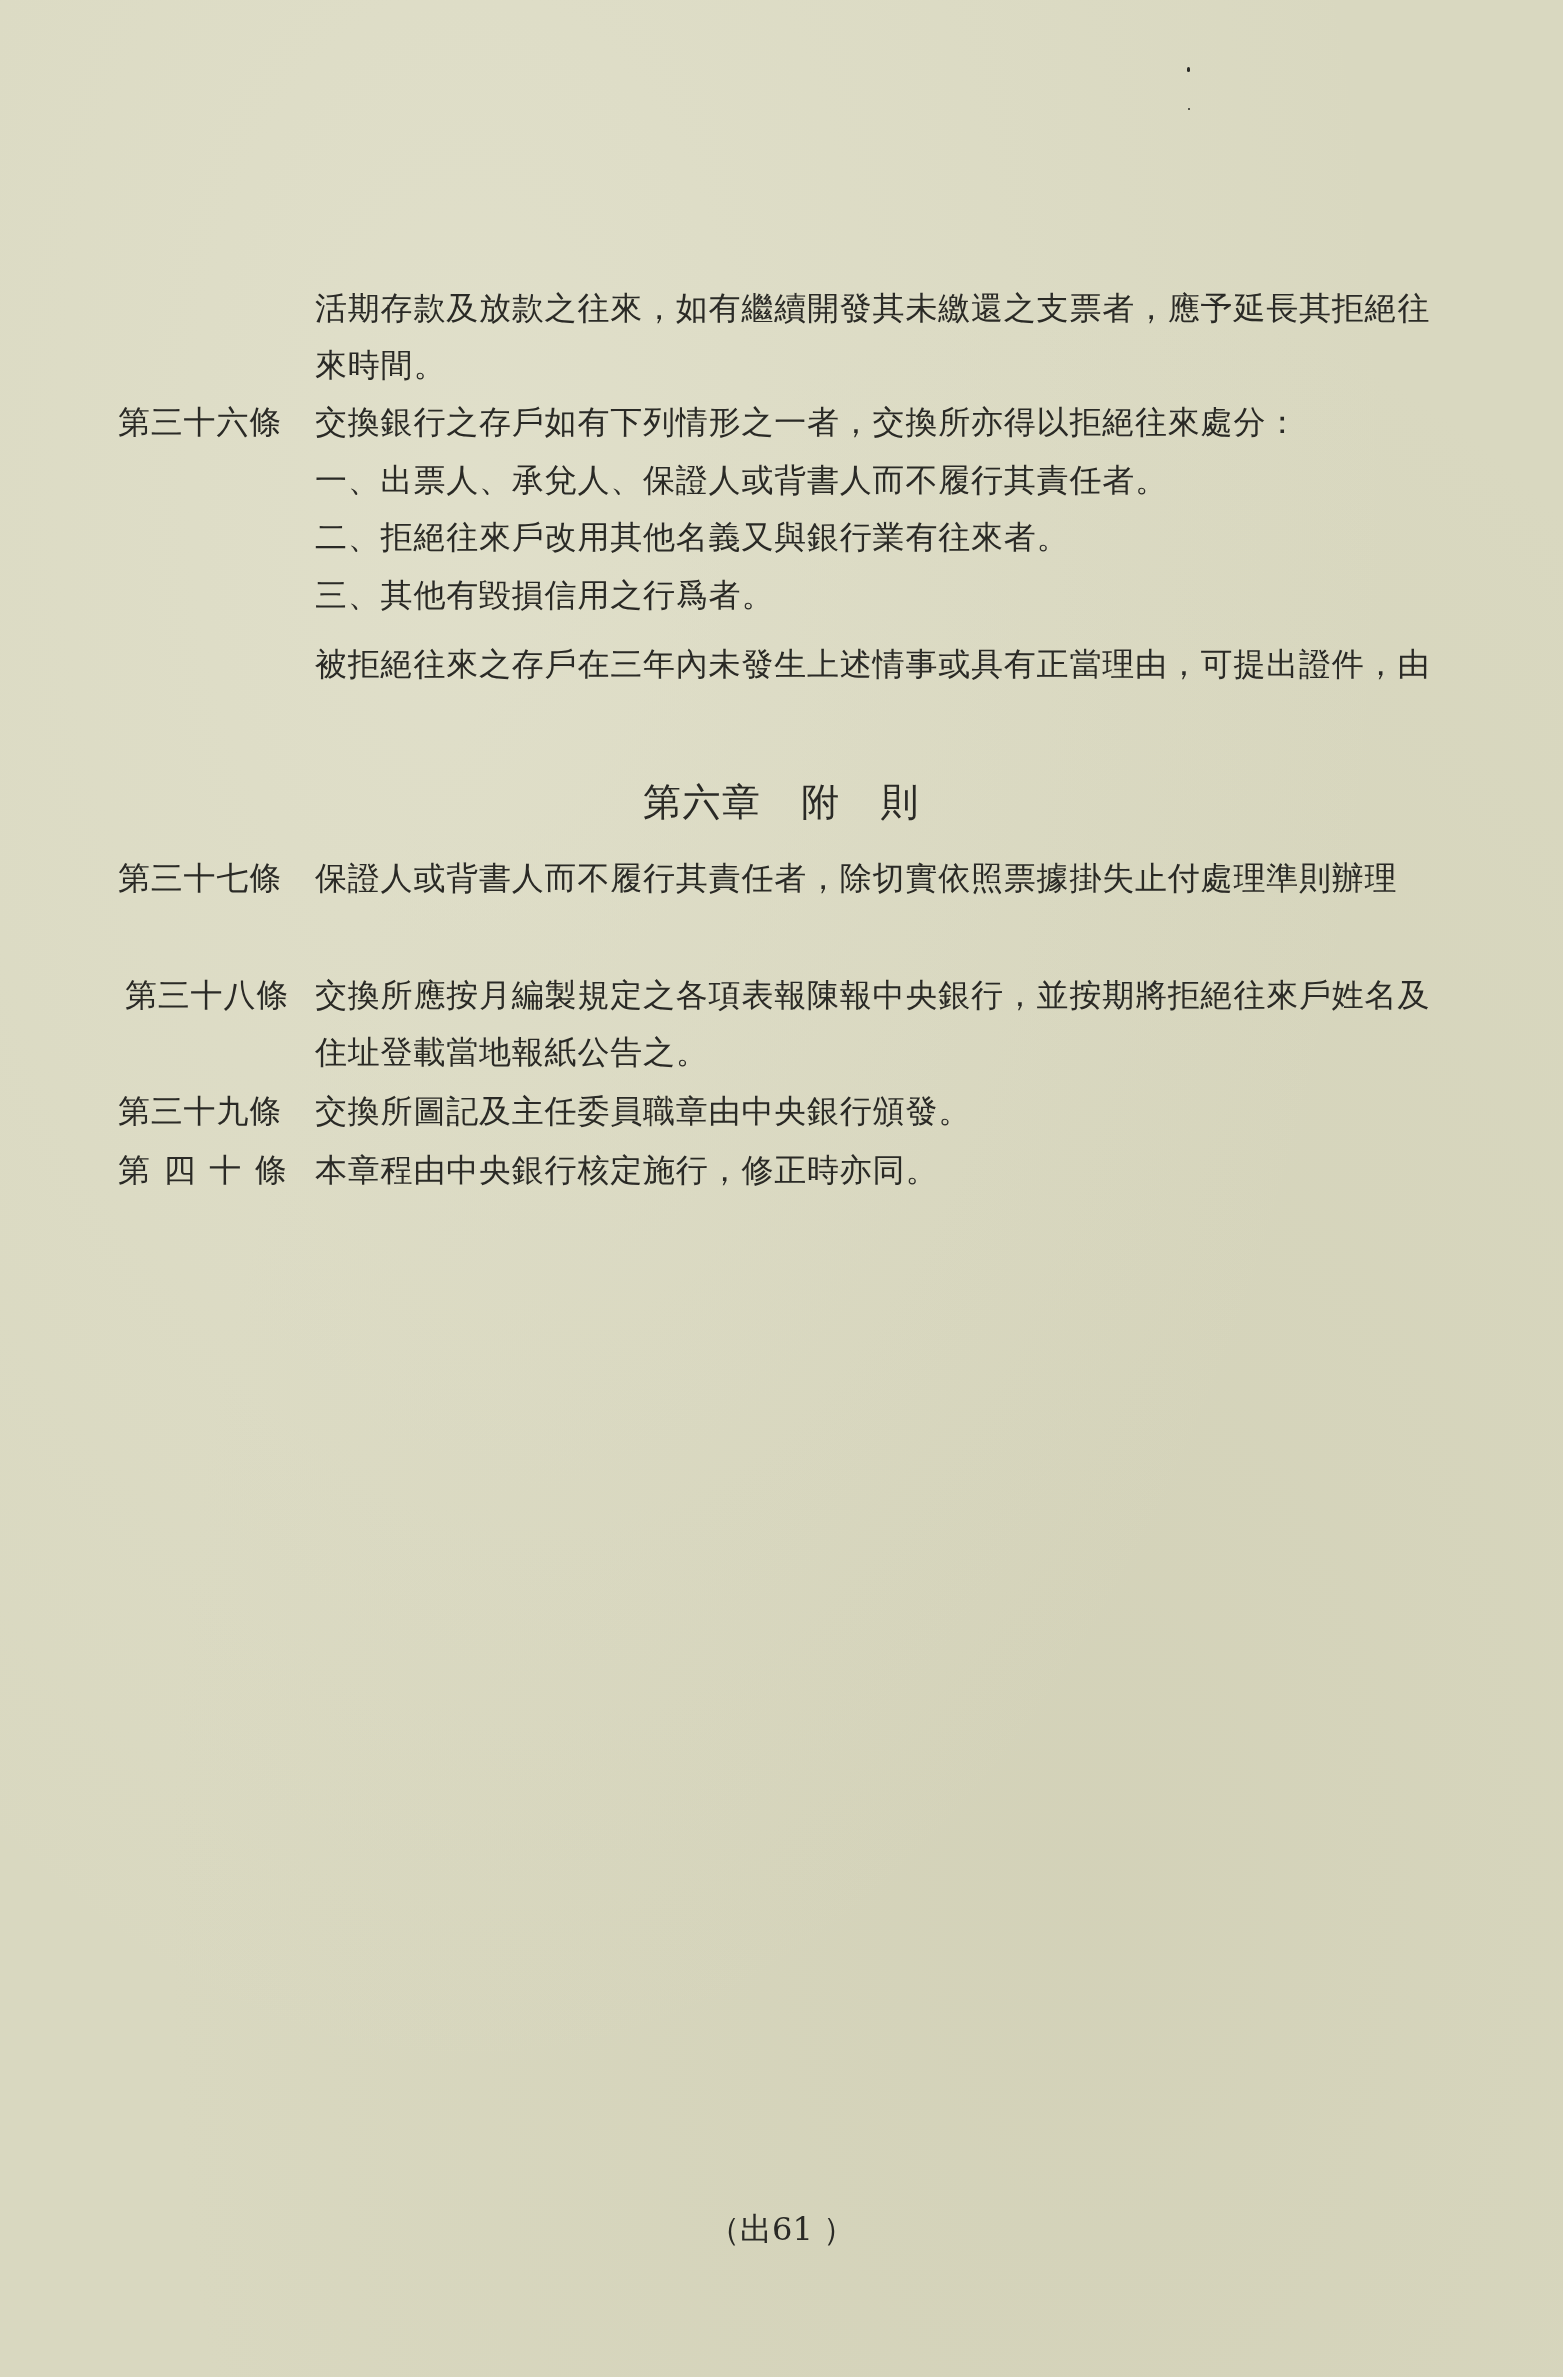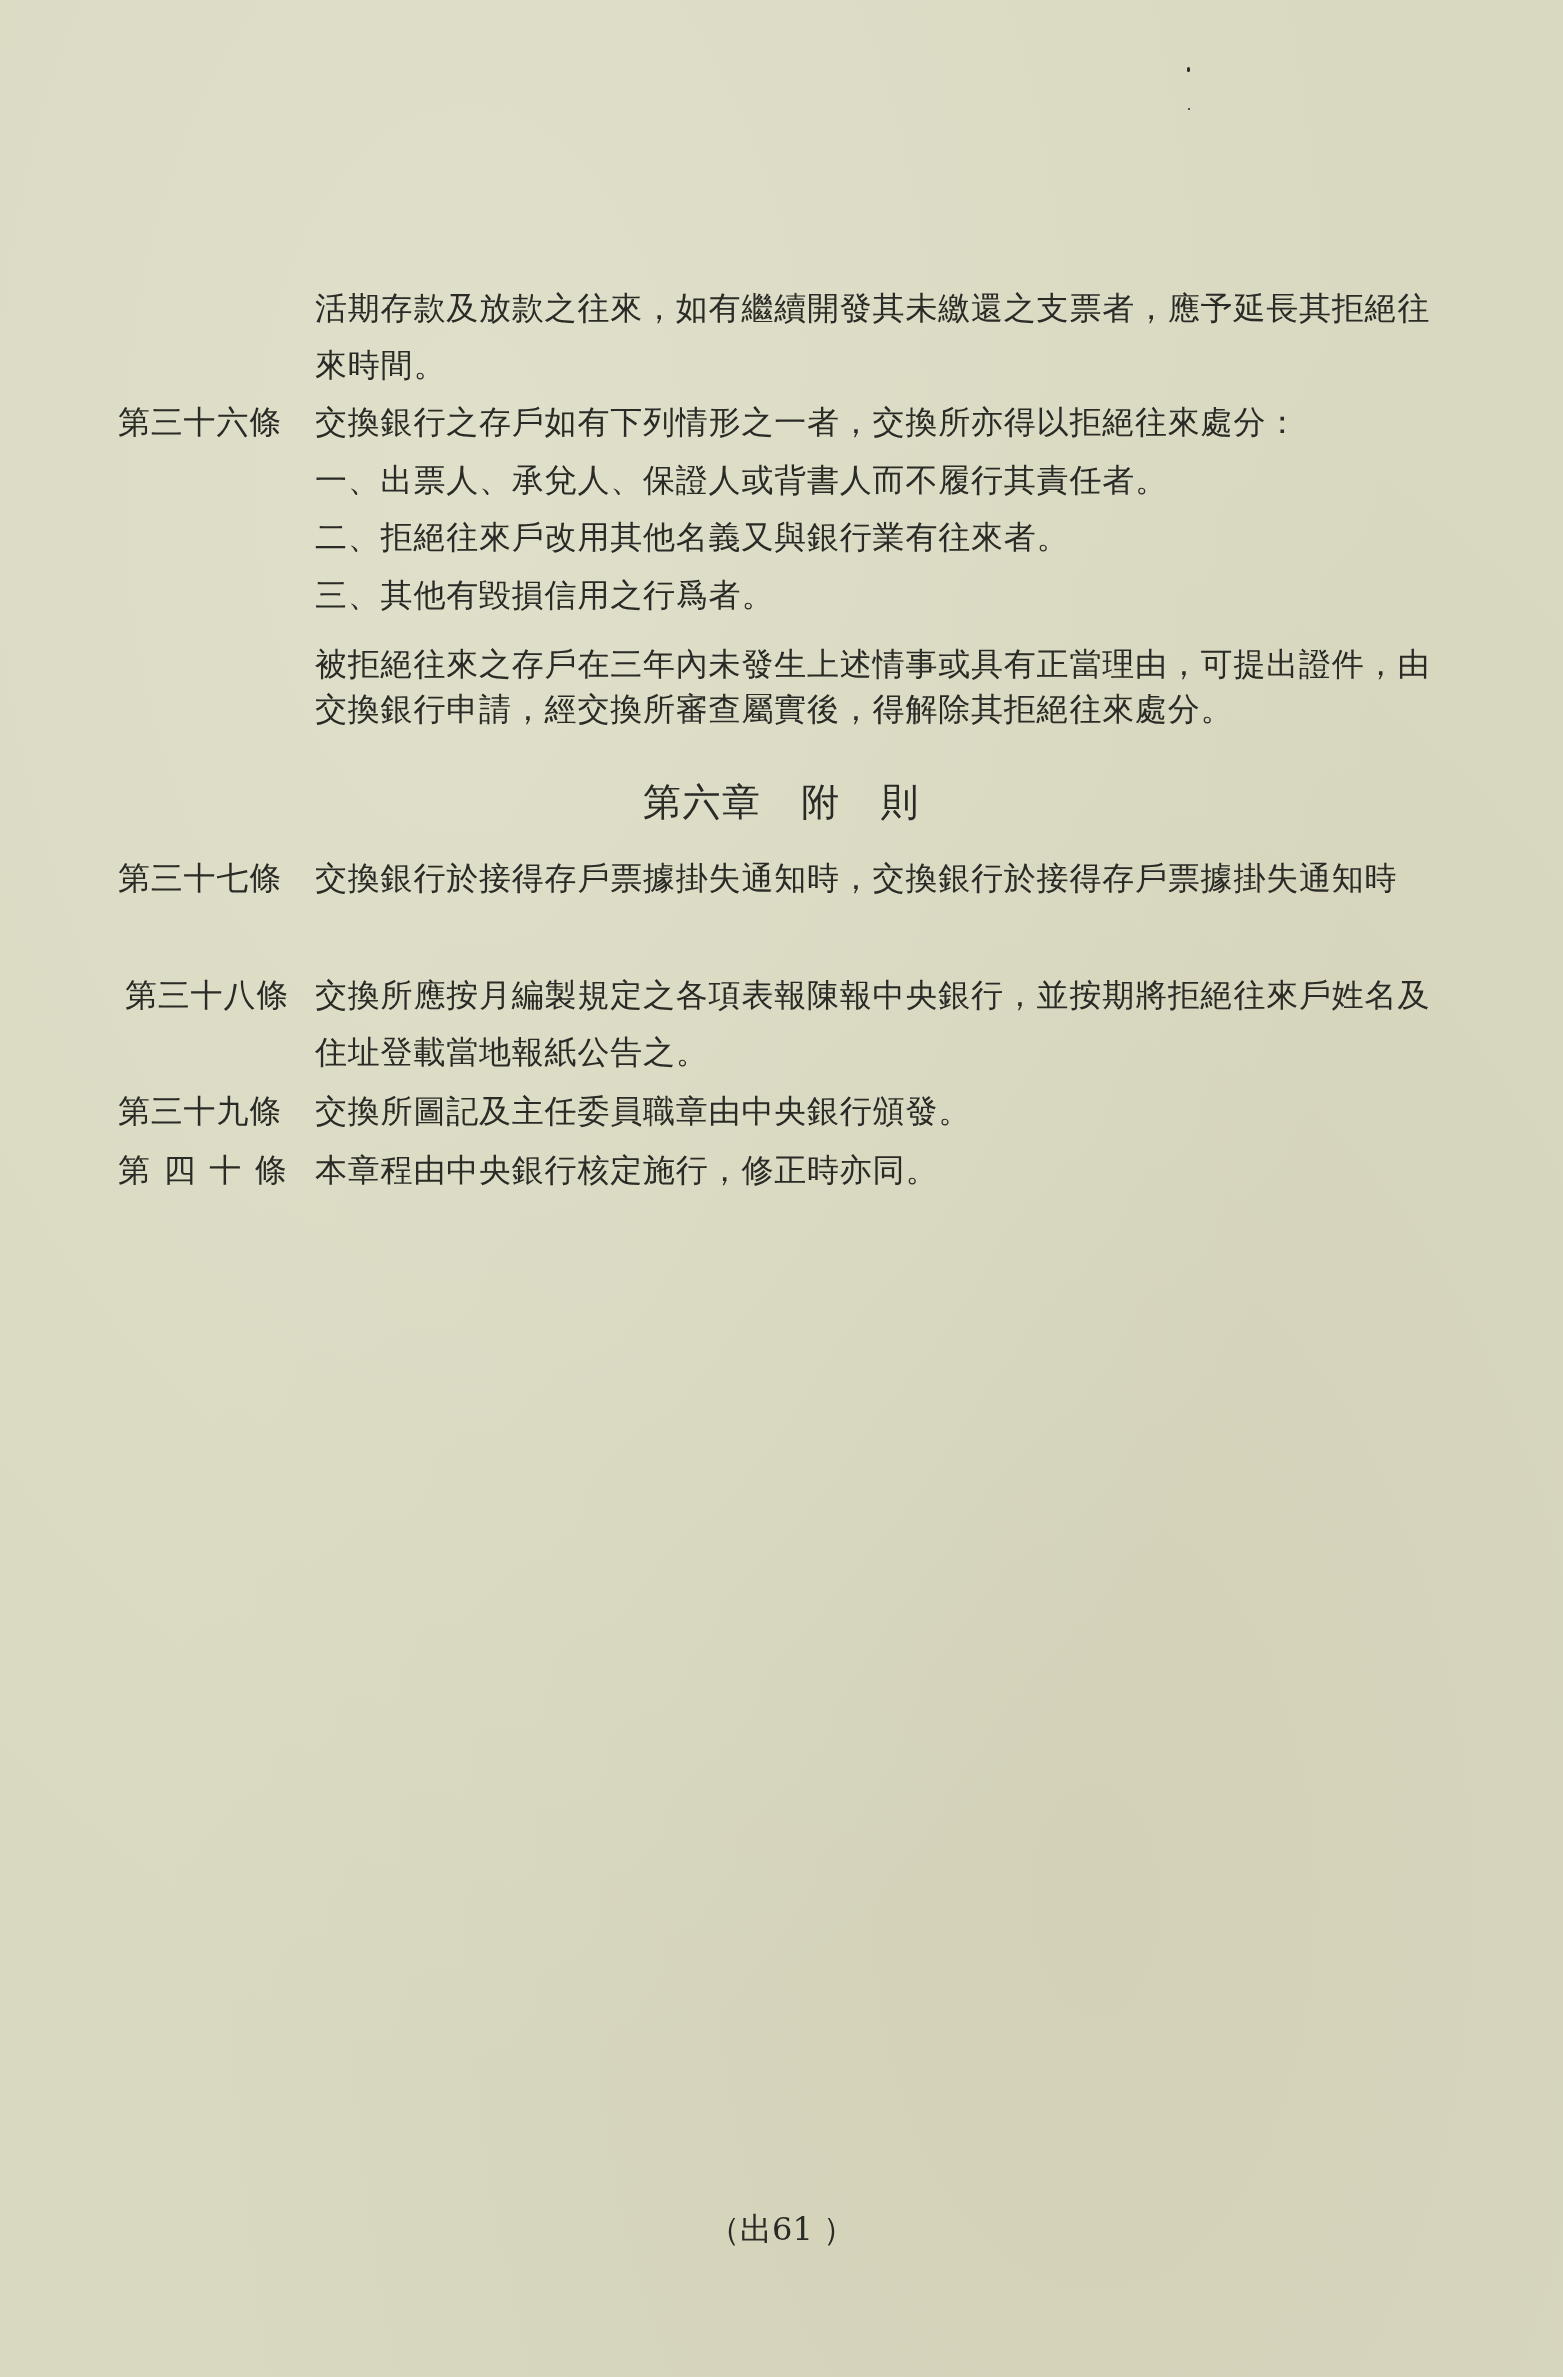--- a/index.html
+++ b/index.html
@@ -81,26 +81,25 @@
 
   <div class="line body-col" style="top:289px;">活期存款及放款之往來，如有繼續開發其未繳還之支票者，應予延長其拒絕往</div>
   <div class="line body-col" style="top:346px;">來時間。</div>
 
   <div class="label" style="top:403px;">第三十六條</div>
   <div class="line body-col" style="top:403px;">交換銀行之存戶如有下列情形之一者，交換所亦得以拒絕往來處分：</div>
   <div class="line body-col" style="top:461px;">一、出票人、承兌人、保證人或背書人而不履行其責任者。</div>
   <div class="line body-col" style="top:518px;">二、拒絕往來戶改用其他名義又與銀行業有往來者。</div>
   <div class="line body-col" style="top:576px;">三、其他有毀損信用之行爲者。</div>
   <div class="line body-col" style="top:633px;margin-top:12px;">被拒絕往來之存戶在三年內未發生上述情事或具有正當理由，可提出證件，由</div>
-  <div class="line body-col" style="top:690px;">交換銀行申請，經交換所審查屬實後，得解除其拒絕往來處分。</div>
 
   <div class="chapter">第六章　附　則</div>
 
   <div class="label" style="top:859px;">第三十七條</div>
-  <div class="line body-col" style="top:859px;">交換銀行於接得存戶票據掛失通知時，交換銀行於接得存戶票據掛失通知時</div>
+  <div class="line body-col" style="top:859px;">保證人或背書人而不履行其責任者，除切實依照票據掛失止付處理準則辦理</div>
 
   <div class="label" style="top:976px;margin-left:7px;">第三十八條</div>
   <div class="line body-col" style="top:1033px;">住址登載當地報紙公告之。</div>
   <div class="line body-col" style="top:976px;">交換所應按月編製規定之各項表報陳報中央銀行，並按期將拒絕往來戶姓名及</div>
 
   <div class="label" style="top:1092px;">第三十九條</div>
   <div class="line body-col" style="top:1092px;">交換所圖記及主任委員職章由中央銀行頒發。</div>
 
   <div class="label spaced" style="top:1151px;">第四十條</div>
   <div class="line body-col" style="top:1151px;">本章程由中央銀行核定施行，修正時亦同。</div>

